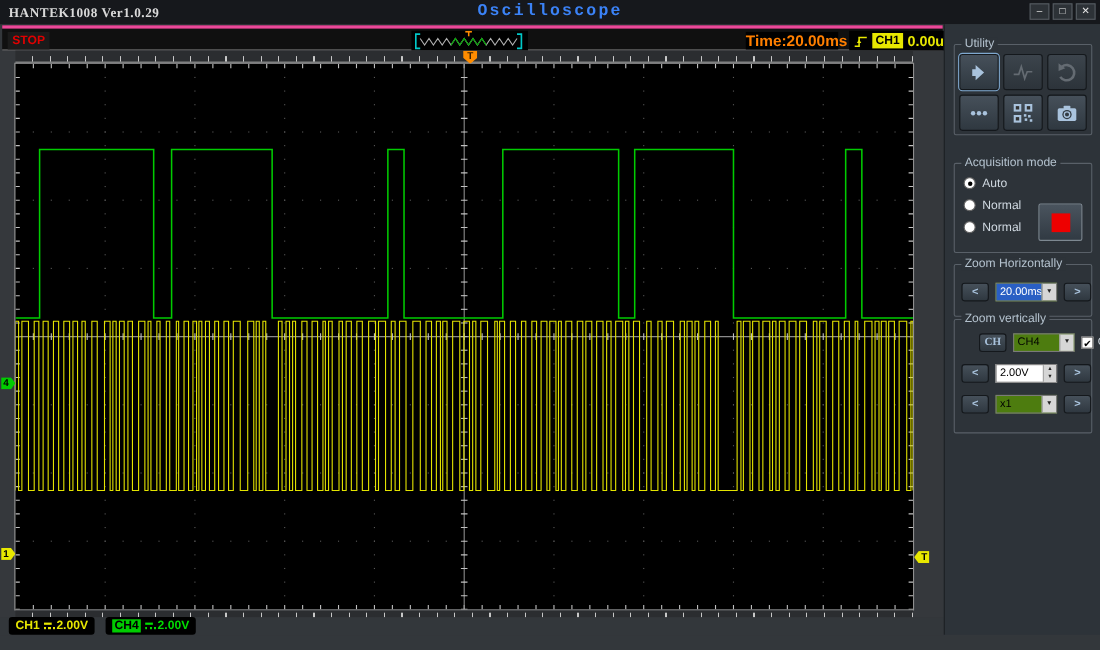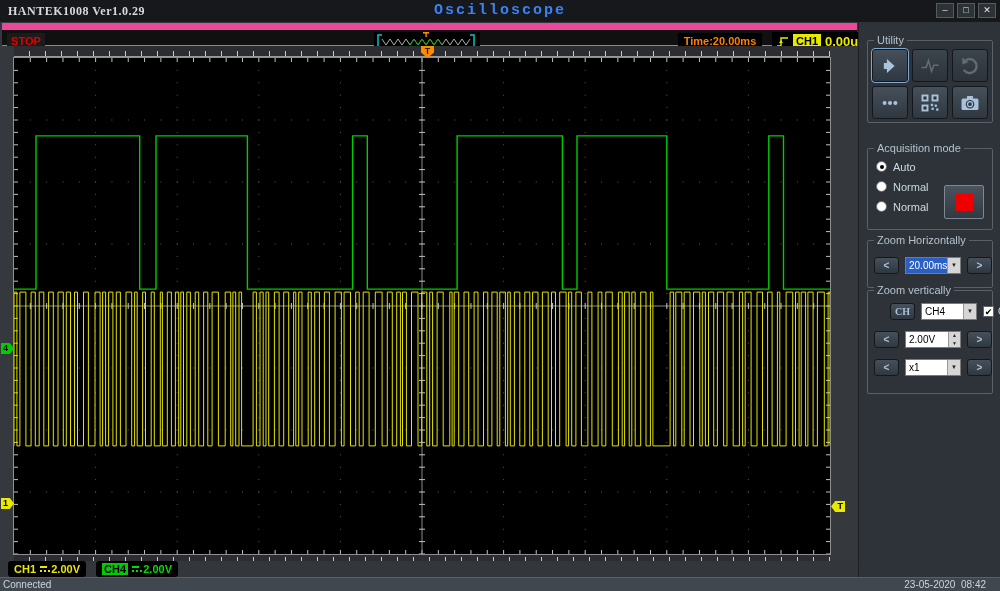--- a/index.html
+++ b/index.html
@@ -8,24 +8,24 @@
   #app { position:absolute; left:0; top:0; width:1000px; height:591px; background:#33373b; }
 
   
   #titlebar { position:absolute; left:0; top:0; width:1000px; height:22px; background:#16181c; }
   #app-title { position:absolute; left:8px; top:4px; font-family:"Liberation Serif", serif; font-weight:bold; font-size:12px; color:#d9d9d9; letter-spacing:.5px; }
   #win-title { position:absolute; left:0; right:0; top:2px; text-align:center; font-family:"Liberation Mono", monospace; font-weight:bold; font-size:15px; color:#3b82f6; letter-spacing:2px; }
   .win-btns { position:absolute; right:4px; top:3px; display:flex; gap:3px; }
   .win-btn { width:18px; height:15px; background:#2d3237; border:1px solid #555b61; color:#e8e8e8; font-size:9px; line-height:13px; text-align:center; cursor:pointer; }
 
   
-  #toolbar { position:absolute; left:2px; top:23px; width:855px; height:23px; background:#101010; border-top:7px solid #ec4899; border-bottom:1px solid #8a8a8a; }
+  #toolbar { position:absolute; left:2px; top:23px; width:855px; height:23px; background:#101010; border-top:3px solid #ec4899; border-bottom:1px solid #8a8a8a; }
   #stop-badge { position:absolute; left:5px; top:3px; width:38px; height:16px; background:#1b1b1b; color:#e00000; font-weight:bold; font-size:11px; line-height:16px; text-align:center; }
   #preview-box { position:absolute; left:372px; top:2px; width:106px; height:18px; background:#000; }
-  #time-badge { position:absolute; left:676px; top:3px; width:84px; height:16px; background:#000; color:#ff7f00; font-size:11px; font-weight:bold; line-height:16px; text-align:center; }
+  #time-badge { position:absolute; left:676px; top:3px; width:84px; height:16px; background:#000; color:#ff7f00; font-size:14px; font-weight:bold; line-height:16px; text-align:center; }
   #trig-group { position:absolute; left:770px; top:2px; height:18px; display:flex; align-items:center; gap:4px; background:#000; padding:0 4px; }
   #trig-ch-badge { background:#e8e800; color:#000; font-size:11px; font-weight:bold; padding:0 3px; line-height:14px; }
   #trig-level { color:#e8e800; font-size:13px; font-weight:bold; }
 
   
   #scope-region { position:absolute; left:0; top:46px; width:858px; height:515px; background:#35383c; }
   #ruler-top { position:absolute; left:14px; top:0; width:816px; height:11px; background:#2b2d30; border-bottom:1px solid #9a9a9a; }
   #ruler-top .ticks, #ruler-bottom .ticks { position:absolute; left:0; bottom:0; width:100%; height:5px;
      background:repeating-linear-gradient(90deg, transparent 0px, transparent 15px, #c8c8c8 15px, #c8c8c8 16px); }
   #trig-pos-marker { position:absolute; left:421px; top:0px; width:13px; height:12px; background:#ff8c00;
@@ -65,21 +65,21 @@
   .radio-dot { width:11px; height:11px; border-radius:50%; background:#fff; border:1px solid #666; position:relative; }
   .radio-dot.checked::after { content:""; position:absolute; left:2.5px; top:2.5px; width:4px; height:4px; border-radius:50%; background:#000; }
   #stop-run-btn { position:absolute; right:8px; top:36px; width:40px; height:34px; background:linear-gradient(#4a545e,#313a43);
      border:1px solid #7d8891; border-radius:2px; display:flex; align-items:center; justify-content:center; cursor:pointer; }
   #stop-run-btn .sq { width:17px; height:17px; background:#ee0000; }
   #gb-zoomh { top:218px; height:48px; }
   #gb-zoomv { top:268px; height:104px; }
   .ctl-row { position:absolute; left:6px; display:flex; align-items:center; gap:6px; }
   .nav-btn { width:25px; height:17px; background:linear-gradient(#46505a,#2f3840); border:1px solid #14181c; border-radius:3px;
      color:#a9c3dd; font-size:10px; font-weight:bold; line-height:15px; text-align:center; cursor:pointer; }
-  .combo { width:56px; height:17px; background:#ffffff; border:1px solid #7a7a7a; display:flex; cursor:pointer; }
+  .combo { width:56px; height:17px; background:#4d7c0f; border:1px solid #7a7a7a; display:flex; cursor:pointer; }
   .combo .val { flex:1; font-size:10px; line-height:15px; padding-left:3px; color:#000; white-space:nowrap; overflow:hidden; }
   .combo .val.sel { background:#2a5fc4; color:#fff; }
   .combo .arrow { width:13px; background:#d6d6d6; border-left:1px solid #999; font-size:6px; line-height:15px; text-align:center; color:#222; }
   .spinner { width:56px; height:17px; background:#fff; border:1px solid #7a7a7a; display:flex; cursor:text; }
   .spinner .val { flex:1; font-size:10px; line-height:15px; padding-left:3px; color:#000; }
   .spin-btns { width:12px; display:flex; flex-direction:column; border-left:1px solid #999; }
   .spin-btns div { flex:1; background:#d6d6d6; font-size:5px; line-height:7px; text-align:center; color:#222; cursor:pointer; }
   .chk-row { display:flex; align-items:center; gap:4px; font-size:10px; color:#cfd8e0; cursor:pointer; }
   .chk-box { width:11px; height:11px; background:#fff; border:1px solid #666; font-size:9px; line-height:11px; text-align:center; color:#000; }
 
@@ -1246,18 +1246,14 @@
         <span class="nav-btn">&lt;</span>
         <span class="combo">
           <span class="val">x1</span>
           <span class="arrow">▼</span>
         </span>
         <span class="nav-btn">&gt;</span>
       </div>
     </div>
   </div>
 
-  <div id="statusbar">
-    <span id="status-conn">Connected</span>
-    <span id="status-date">23-05-2020  08:42</span>
-  </div>
 
 </div>
 
 </body></html>

